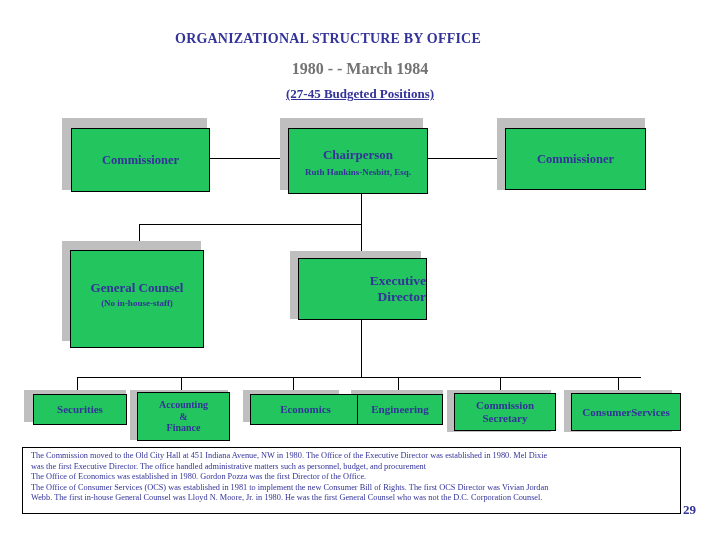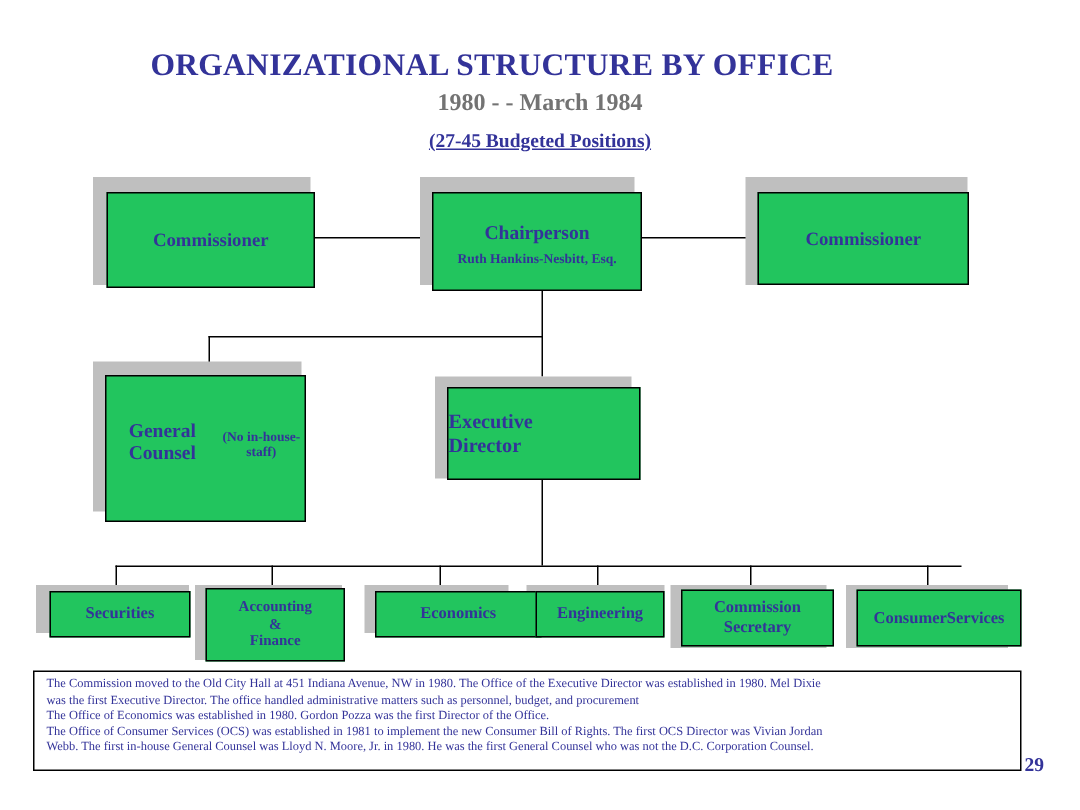--- a/index.html
+++ b/index.html
@@ -16,21 +16,21 @@
     font-family: "Liberation Serif", "DejaVu Serif", serif;
     color: #333399;
   }
 
   
   .title-main {
     position: absolute;
     left: 0; top: 31px;
     width: 656px;
     text-align: center;
-    font-size: 21px;
+    font-size: 14px;
     font-weight: bold;
     letter-spacing: 0.2px;
     color: #333399;
   }
   .title-sub {
     position: absolute;
     left: 0; top: 60px;
     width: 720px;
     text-align: center;
     font-size: 16px;
@@ -166,27 +166,27 @@
     <span class="label">Chairperson</span>
     <span class="sublabel">Ruth Hankins-Nesbitt, Esq.</span>
   </div>
 
   <div class="shadow" style="left:497px; top:118px; width:148px; height:72px;"></div>
   <div class="node r1" style="left:505px; top:128px; width:141px; height:62px; display:flex; align-items:center; justify-content:center;">
     <span class="label">Commissioner</span>
   </div>
 
   <div class="shadow" style="left:62px; top:241px; width:139px; height:100px;"></div>
-  <div class="node gc" style="left:70px; top:250px; width:134px; height:98px; display:flex; flex-direction:row; align-items:center; justify-content:center; padding-bottom:8px;">
+  <div class="node gc" style="left:70px; top:250px; width:134px; height:98px; display:flex; flex-direction:column; align-items:center; justify-content:center; padding-bottom:8px;">
     <span class="label">General Counsel</span>
     <span class="sublabel">(No in-house-staff)</span>
   </div>
 
   <div class="shadow" style="left:290px; top:251px; width:131px; height:68px;"></div>
-  <div class="node ed" style="left:298px; top:258px; width:129px; height:62px; display:flex; flex-direction:column; align-items:flex-start; justify-content:center;">
+  <div class="node ed" style="left:298px; top:258px; width:129px; height:62px; display:flex; flex-direction:column; align-items:flex-end; justify-content:center;">
     <span class="label">Executive</span>
     <span class="label">Director</span>
   </div>
 
   <div class="shadow" style="left:24px; top:390px; width:102px; height:32px;"></div>
   <div class="node leaf" style="left:33px; top:394px; width:94px; height:31px; display:flex; flex-direction:column; align-items:center; justify-content:center;">
     <span class="label">Securities</span>
   </div>
 
   <div class="shadow" style="left:130px; top:390px; width:98px; height:50px;"></div>

